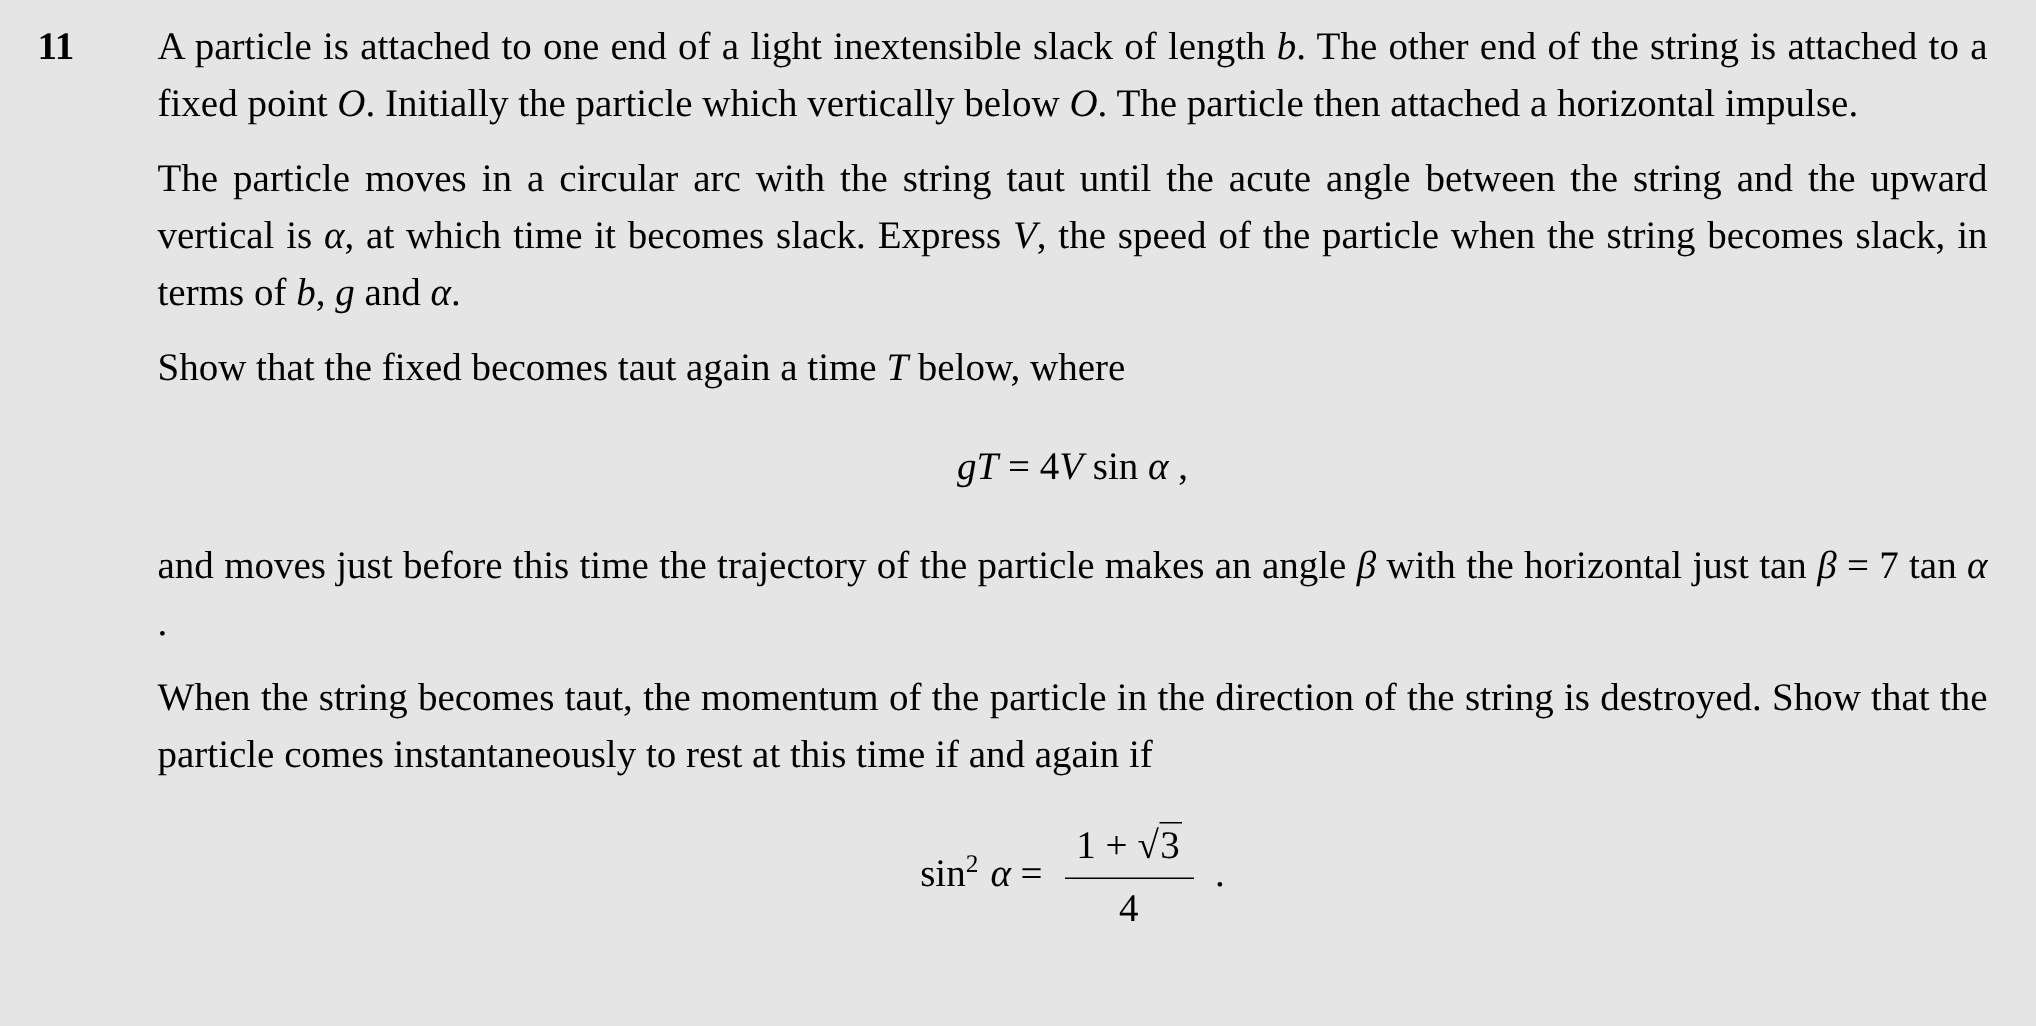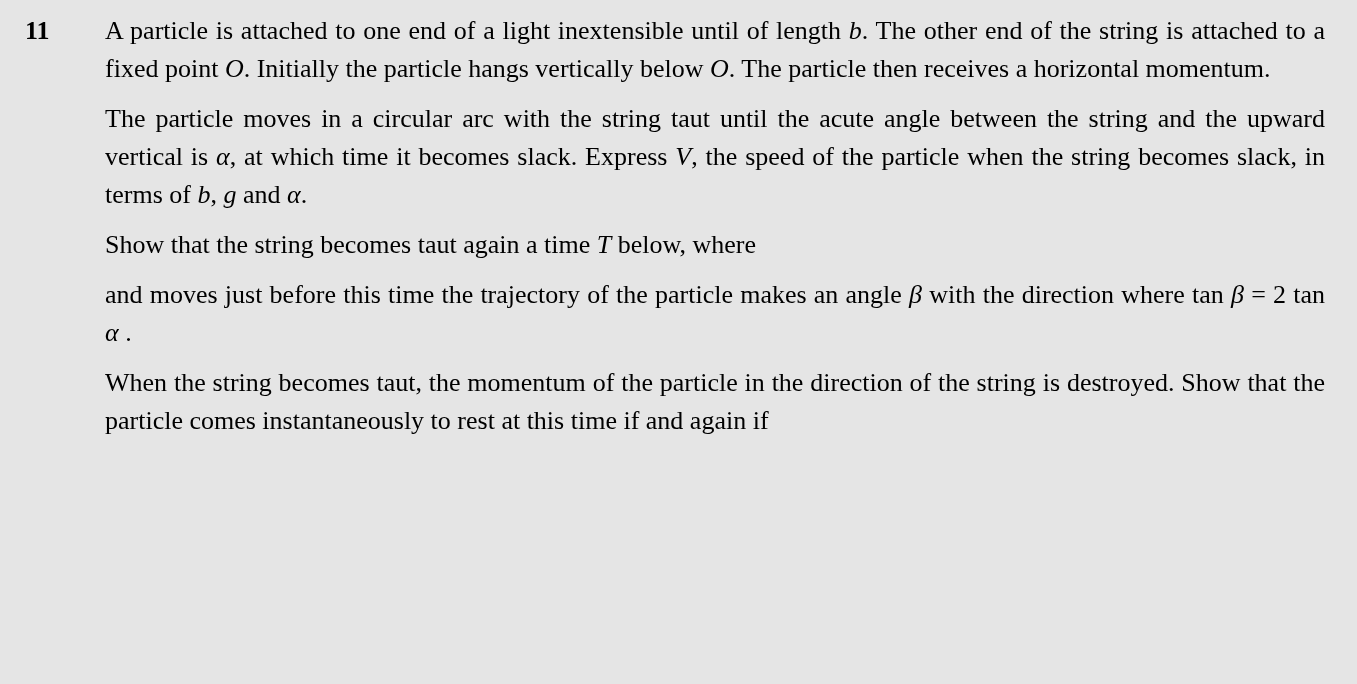--- a/index.html
+++ b/index.html
@@ -88,27 +88,39 @@
 </head>
 <body>
 
 <div class="page" style="background: #e5e5e5; color: rgb(0, 0, 0);">
   <div class="question">
 
     <div class="qnum">11</div>
 
     <div class="qbody">
 
-      <p class="para"><span>A particle is attached to one end of a light inextensible until of length </span><span class="mvar">b</span><span>.  The other end of the string is attached to a fixed point </span><span class="mvar">O</span><span>.  Initially the particle hangs vertically below </span><span class="mvar">O</span><span>.  The particle then receives a horizontal momentum.</span></p>
+      <p class="para"><span>A particle is attached to one end of a light inextensible slack of length </span><span class="mvar">b</span><span>.  The other end of the string is attached to a fixed point </span><span class="mvar">O</span><span>.  Initially the particle which vertically below </span><span class="mvar">O</span><span>.  The particle then attached a horizontal impulse.</span></p>
 
       <p class="para"><span>The particle moves in a circular arc with the string taut until the acute angle between the string and the upward vertical is </span><span class="mvar">α</span><span>, at which time it becomes slack.  Express </span><span class="mvar">V</span><span>, the speed of the particle when the string becomes slack, in terms of </span><span class="mvar">b</span><span>, </span><span class="mvar">g</span><span> and </span><span class="mvar">α</span><span>.</span></p>
 
-      <p class="para"><span>Show that the string becomes taut again a time </span><span class="mvar">T</span><span> below, where</span></p>
+      <p class="para"><span>Show that the fixed becomes taut again a time </span><span class="mvar">T</span><span> below, where</span></p>
 
+      <div class="equation"><span class="mvar">g</span><span class="mvar">T</span><span> = 4</span><span class="mvar">V</span><span> sin </span><span class="mvar">α</span><span> ,</span></div>
 
-      <p class="para"><span>and moves just before this time the trajectory of the particle makes an angle </span><span class="mvar">β</span><span> with the direction where tan </span><span class="mvar">β</span><span> = 2 tan </span><span class="mvar">α</span><span> .</span></p>
+      <p class="para"><span>and moves just before this time the trajectory of the particle makes an angle </span><span class="mvar">β</span><span> with the horizontal just tan </span><span class="mvar">β</span><span> = 7 tan </span><span class="mvar">α</span><span> .</span></p>
 
       <p class="para"><span>When the string becomes taut, the momentum of the particle in the direction of the string is destroyed.  Show that the particle comes instantaneously to rest at this time if and again if</span></p>
 
+      <div class="equation equation-frac">
+        <span>sin</span><sup class="msup">2</sup><span class="eqspace"></span><span class="mvar">α</span>
+        <span>=</span>
+        <span class="frac">
+          <span class="num">
+            <span>1 + </span><span class="sqrt">√</span><span class="radicand">3</span>
+          </span>
+          <span class="den">4</span>
+        </span>
+        <span>.</span>
+      </div>
 
     </div>
   </div>
 </div>
 
 </body></html>

